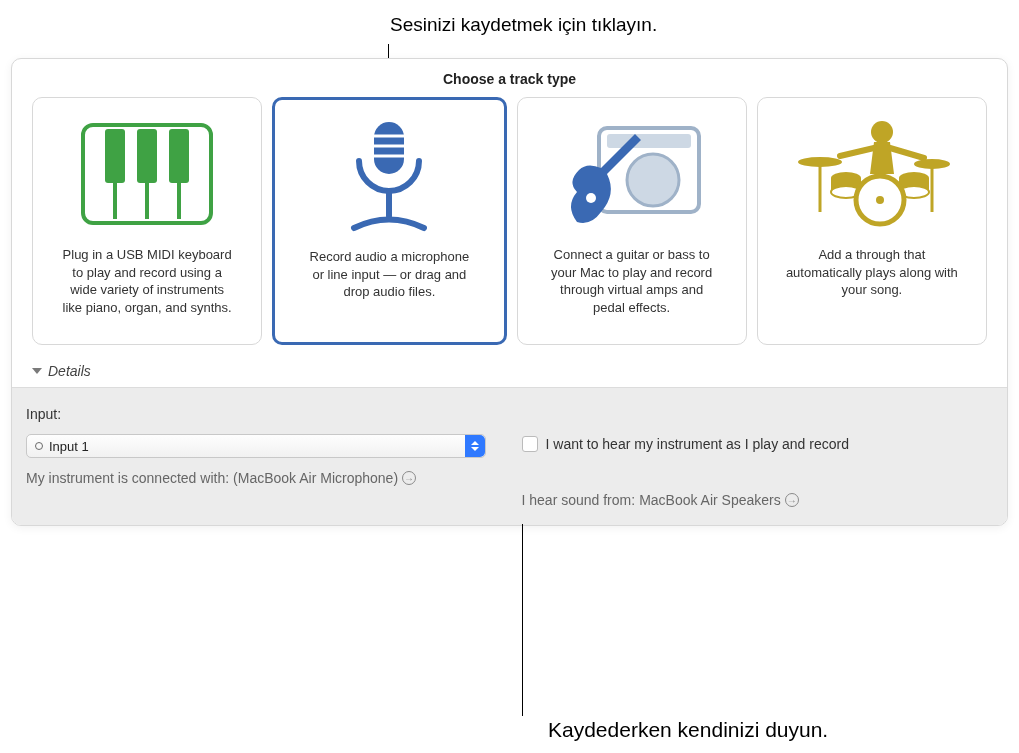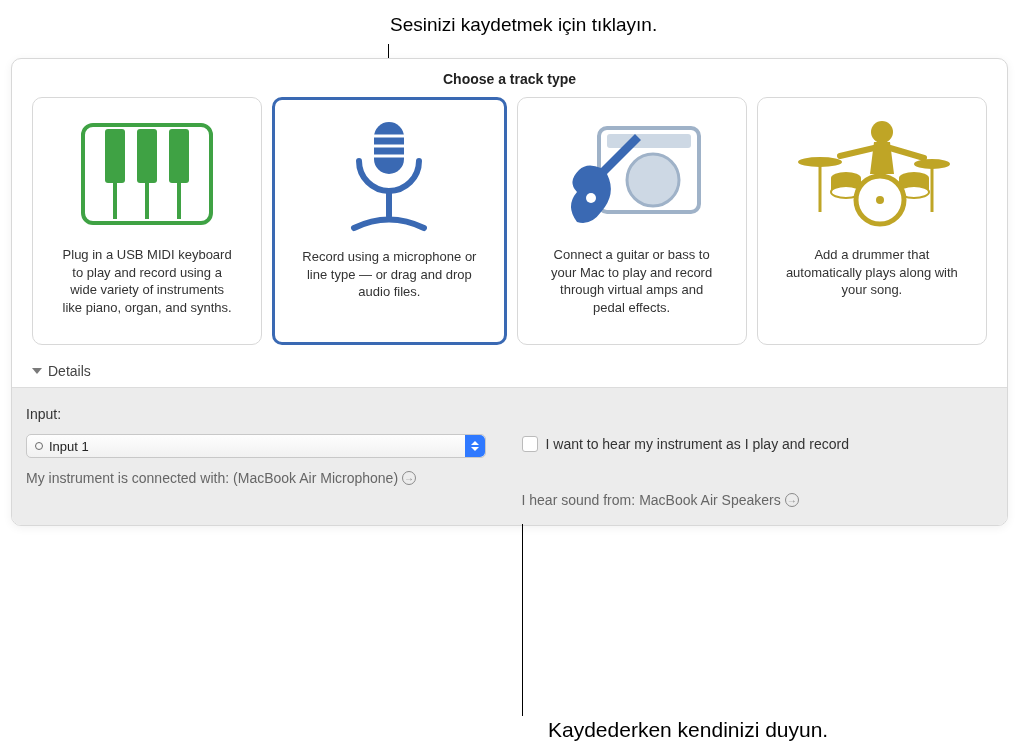--- a/index.html
+++ b/index.html
@@ -114,20 +114,21 @@
     line-height: 1.35;
     padding: 0 6px;
   }
   .details-header {
     display: flex;
     align-items: center;
     gap: 6px;
     padding: 18px 20px 8px 20px;
     font-size: 14px;
     color: #444;
+    font-style: italic;
   }
   .chevron {
     width: 0; height: 0;
     border-left: 5px solid transparent;
     border-right: 5px solid transparent;
     border-top: 6px solid #7a7a7a;
   }
   .details-panel {
     background: #ececec;
     border-top: 1px solid #dcdcdc;
@@ -295,21 +296,21 @@
             <rect x="40" y="6" width="30" height="52" rx="15" fill="#3a69b3" stroke="none"></rect>
             <line x1="40" y1="20" x2="70" y2="20" stroke="#fff" stroke-width="3"></line>
             <line x1="40" y1="30" x2="70" y2="30" stroke="#fff" stroke-width="3"></line>
             <line x1="40" y1="40" x2="70" y2="40" stroke="#fff" stroke-width="3"></line>
             <path d="M 25 45 A 30 30 0 0 0 85 45"></path>
             <line x1="55" y1="75" x2="55" y2="100"></line>
             <path d="M 20 112 Q 55 95 90 112"></path>
           </g>
         </svg>
       </div>
-      <div class="card-desc">Record using a microphone or line type — or drag and drop audio files.</div>
+      <div class="card-desc">Record audio a microphone or line input — or drag and drop audio files.</div>
     </div>
 
     <div class="card">
       <div class="card-icon">
         <svg width="150" height="120" viewBox="0 0 150 120">
           <rect x="42" y="14" width="100" height="84" rx="8" fill="none" stroke="#9fb2c8" stroke-width="4"></rect>
           <rect x="50" y="20" width="84" height="14" rx="3" fill="#cdd8e4"></rect>
           <circle cx="96" cy="66" r="26" fill="#cdd8e4" stroke="#9fb2c8" stroke-width="3"></circle>
           <path d="M 20 108 Q 8 92 20 78 Q 10 68 22 56 Q 30 48 44 54 L 78 20 L 84 26 L 50 60 Q 60 80 44 98 Q 34 112 20 108 Z" fill="#3a69b3"></path>
           <circle cx="34" cy="84" r="5" fill="#fff"></circle>
@@ -334,21 +335,21 @@
             <rect x="39" y="64" width="30" height="14"></rect>
             <ellipse cx="54" cy="78" rx="15" ry="6" fill="#fff" stroke="#bfa526" stroke-width="2"></ellipse>
             <ellipse cx="122" cy="64" rx="15" ry="6"></ellipse>
             <rect x="107" y="64" width="30" height="14"></rect>
             <ellipse cx="122" cy="78" rx="15" ry="6" fill="#fff" stroke="#bfa526" stroke-width="2"></ellipse>
             <circle cx="88" cy="86" r="24" fill="#fff" stroke="#bfa526" stroke-width="5"></circle>
             <circle cx="88" cy="86" r="4"></circle>
           </g>
         </svg>
       </div>
-      <div class="card-desc">Add a drummer that automatically plays along with your song.</div>
+      <div class="card-desc">Add a through that automatically plays along with your song.</div>
     </div>
 
   </div>
 
   <div class="details-header">
     <span class="chevron"></span>
     <span>Details</span>
   </div>
 
   <div class="details-panel">

